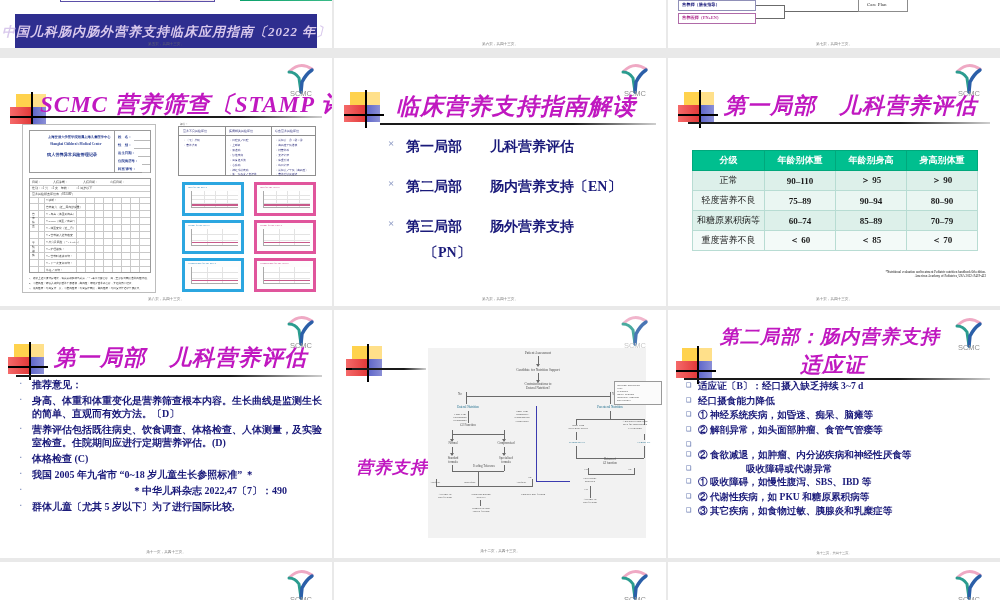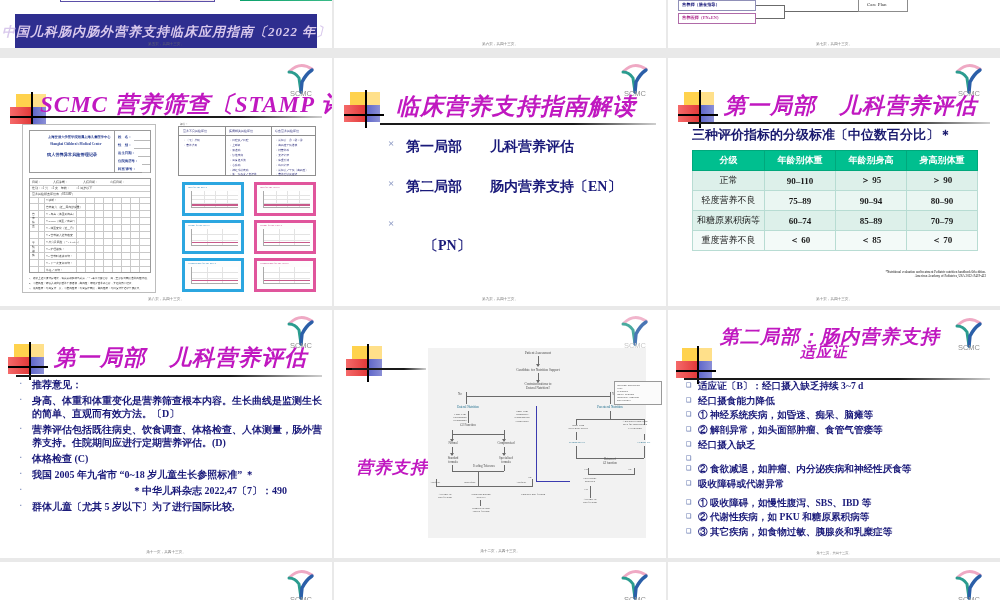--- a/index.html
+++ b/index.html
@@ -431,20 +431,21 @@
         <div class="bl" style="margin-bottom:22px;">
           <span class="mk" style="font-size:11px;width:18px;">×</span>
           <span class="tx" style="font-size:14px;">第一局部　　儿科营养评估</span>
         </div>
         <div class="bl" style="margin-bottom:22px;">
           <span class="mk" style="font-size:11px;width:18px;">×</span>
           <span class="tx" style="font-size:14px;">第二局部　　肠内营养支持〔EN〕</span>
         </div>
         <div class="bl" style="margin-bottom:8px;">
           <span class="mk" style="font-size:11px;width:18px;">×</span>
+          <span class="tx" style="font-size:14px;">第三局部　　肠外营养支持</span>
         </div>
         <div class="bl">
           <span class="mk" style="font-size:11px;width:18px;"></span>
           <span class="tx" style="font-size:14px;padding-left:18px;">〔PN〕</span>
         </div>
       </div>
 
       <div class="pagefoot" style="top:239px;font-size:3.6px;">第九页，共四十三页。</div>
     </div>
   </div>
@@ -462,21 +463,20 @@
       <div class="deco" style="left:10px;top:32px;">
         <div class="sq sq-y"></div>
           <div class="sq sq-y2"></div>
         <div class="sq sq-r"></div>
           <div class="sq sq-b"></div>
         <div class="v-line"></div>
           <div class="h-line" style="width:40px;"></div>
       </div>
       <div class="title-rule" style="left:20px;top:64px;width:302px;"></div>
       <h1 class="s-title" style="left:56px;top:33px;font-size:22px;">第一局部　儿科营养评估</h1>
-      <div class="s-sub" style="left:24px;top:68px;font-size:13px;">三种评价指标的分级标准〔中位数百分比〕＊</div>
 
       <table class="grade" style="left:24px;top:92px;width:286px;font-size:9px;">
         <thead>
           <tr>
             <th style="width:72px;">分级</th>
             <th>年龄别体重</th>
             <th>年龄别身高</th>
             <th>身高别体重</th>
           </tr>
         </thead>
@@ -542,21 +542,21 @@
         <div class="bl" style="margin-bottom:3px;">
           <span class="mk" style="font-size:5px;width:12px;padding-top:3px;">▪</span>
           <span class="tx" style="font-size:10px;line-height:1.3;">推荐意见：</span>
         </div>
         <div class="bl" style="margin-bottom:3px;">
           <span class="mk" style="font-size:5px;width:12px;padding-top:3px;">▪</span>
           <span class="tx" style="font-size:10px;line-height:1.3;">身高、体重和体重变化是营养筛查根本内容。生长曲线是监测生长的简单、直观而有效方法。〔D〕</span>
         </div>
         <div class="bl" style="margin-bottom:3px;">
           <span class="mk" style="font-size:5px;width:12px;padding-top:3px;">▪</span>
-          <span class="tx" style="font-size:10px;line-height:1.3;">营养评估包括既往病史、饮食调查、体格检查、人体测量，肠外营养支持。住院期间应进行定期营养评估。(D)</span>
+          <span class="tx" style="font-size:10px;line-height:1.3;">营养评估包括既往病史、饮食调查、体格检查、人体测量，及实验室检查。住院期间应进行定期营养评估。(D)</span>
         </div>
         <div class="bl" style="margin-bottom:3px;">
           <span class="mk" style="font-size:5px;width:12px;padding-top:3px;">▪</span>
           <span class="tx" style="font-size:10px;line-height:1.3;">体格检查 (C)</span>
         </div>
         <div class="bl" style="margin-bottom:3px;">
           <span class="mk" style="font-size:5px;width:12px;padding-top:3px;">▪</span>
           <span class="tx" style="font-size:10px;line-height:1.3;">我国 2005 年九省市 “0~18 岁儿童生长参照标准” ＊</span>
         </div>
         <div class="bl" style="margin-bottom:3px;">
@@ -721,51 +721,47 @@
       <div class="deco" style="left:8px;top:36px;">
         <div class="sq sq-y"></div>
           <div class="sq sq-y2"></div>
         <div class="sq sq-r"></div>
           <div class="sq sq-b"></div>
         <div class="v-line"></div>
           <div class="h-line" style="width:40px;"></div>
       </div>
       <div class="title-rule" style="left:16px;top:68px;width:306px;"></div>
       <h1 class="s-title" style="left:52px;top:14px;font-size:19px;">第二局部：肠内营养支持</h1>
-      <h1 class="s-title" style="left:132px;top:33px;font-size:15px;">适应证</h1>
+      <h1 class="s-title" style="left:132px;top:41px;font-size:21px;">适应证</h1>
 
       <div class="bullets" style="left:18px;top:70px;right:8px;">
         <div class="bl" style="margin-bottom:2px;">
           <span class="mk" style="font-size:6px;width:12px;padding-top:2px;color:#6e7fb5;">❑</span>
           <span class="tx" style="font-size:9.6px;line-height:1.32;">适应证〔B〕：经口摄入缺乏持续 3~7 d</span>
         </div>
         <div class="bl" style="margin-bottom:2px;">
           <span class="mk" style="font-size:6px;width:12px;padding-top:2px;color:#6e7fb5;">❑</span>
           <span class="tx" style="font-size:9.6px;line-height:1.32;">经口摄食能力降低</span>
         </div>
         <div class="bl" style="margin-bottom:2px;">
           <span class="mk" style="font-size:6px;width:12px;padding-top:2px;color:#6e7fb5;">❑</span>
           <span class="tx" style="font-size:9.6px;line-height:1.32;">① 神经系统疾病，如昏迷、痴呆、脑瘫等</span>
         </div>
         <div class="bl" style="margin-bottom:2px;">
           <span class="mk" style="font-size:6px;width:12px;padding-top:2px;color:#6e7fb5;">❑</span>
           <span class="tx" style="font-size:9.6px;line-height:1.32;">② 解剖异常，如头面部肿瘤、食管气管瘘等</span>
         </div>
         <div class="bl" style="margin-bottom:2px;">
           <span class="mk" style="font-size:6px;width:12px;padding-top:2px;color:#6e7fb5;">❑</span>
-          <span class="tx" style="font-size:9.6px;line-height:1.32;">经口摄入缺乏</span>
         </div>
         <div class="bl" style="margin-bottom:2px;">
           <span class="mk" style="font-size:6px;width:12px;padding-top:2px;color:#6e7fb5;">❑</span>
-        </div>
-        <div class="bl" style="margin-bottom:2px;">
-          <span class="mk" style="font-size:6px;width:12px;padding-top:2px;color:#6e7fb5;">❑</span>
           <span class="tx" style="font-size:9.6px;line-height:1.32;">② 食欲减退，如肿瘤、内分泌疾病和神经性厌食等</span>
         </div>
-        <div class="bl" style="margin-bottom:6px;">
+        <div class="bl" style="margin-bottom:0;gap:48px;">
           <span class="mk" style="font-size:6px;width:12px;padding-top:2px;color:#6e7fb5;">❑</span>
           <span class="tx" style="font-size:9.6px;line-height:1.32;">吸收障碍或代谢异常</span>
         </div>
         <div class="bl" style="margin-bottom:2px;">
           <span class="mk" style="font-size:6px;width:12px;padding-top:2px;color:#6e7fb5;">❑</span>
           <span class="tx" style="font-size:9.6px;line-height:1.32;">① 吸收障碍，如慢性腹泻、SBS、IBD 等</span>
         </div>
         <div class="bl" style="margin-bottom:2px;">
           <span class="mk" style="font-size:6px;width:12px;padding-top:2px;color:#6e7fb5;">❑</span>
           <span class="tx" style="font-size:9.6px;line-height:1.32;">② 代谢性疾病，如 PKU 和糖原累积病等</span>

